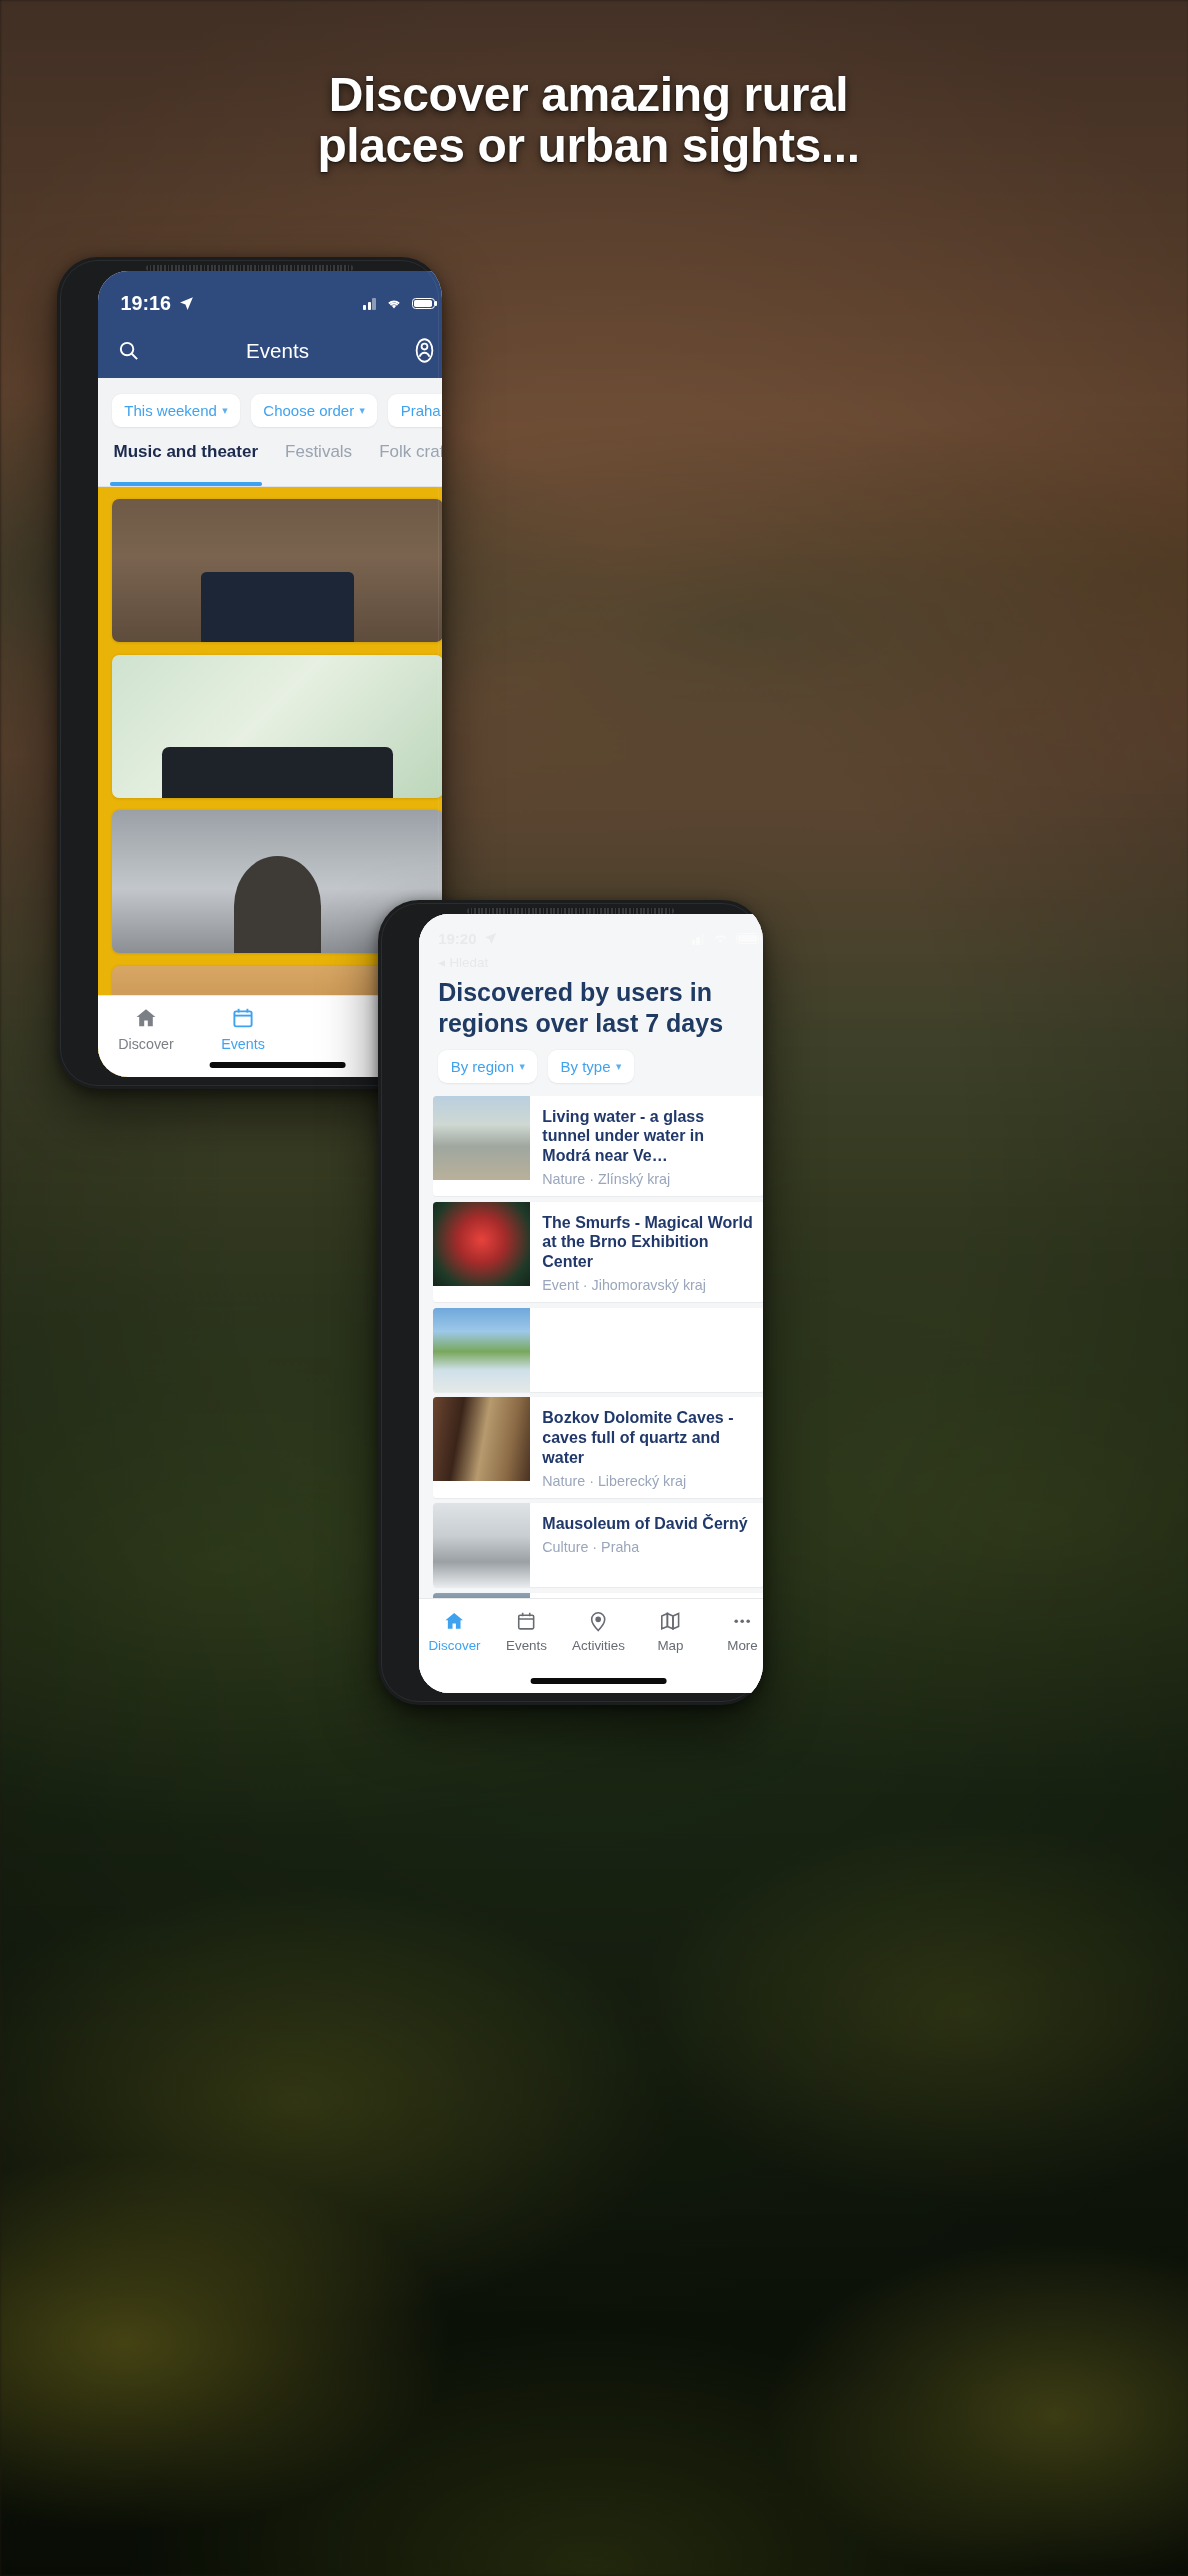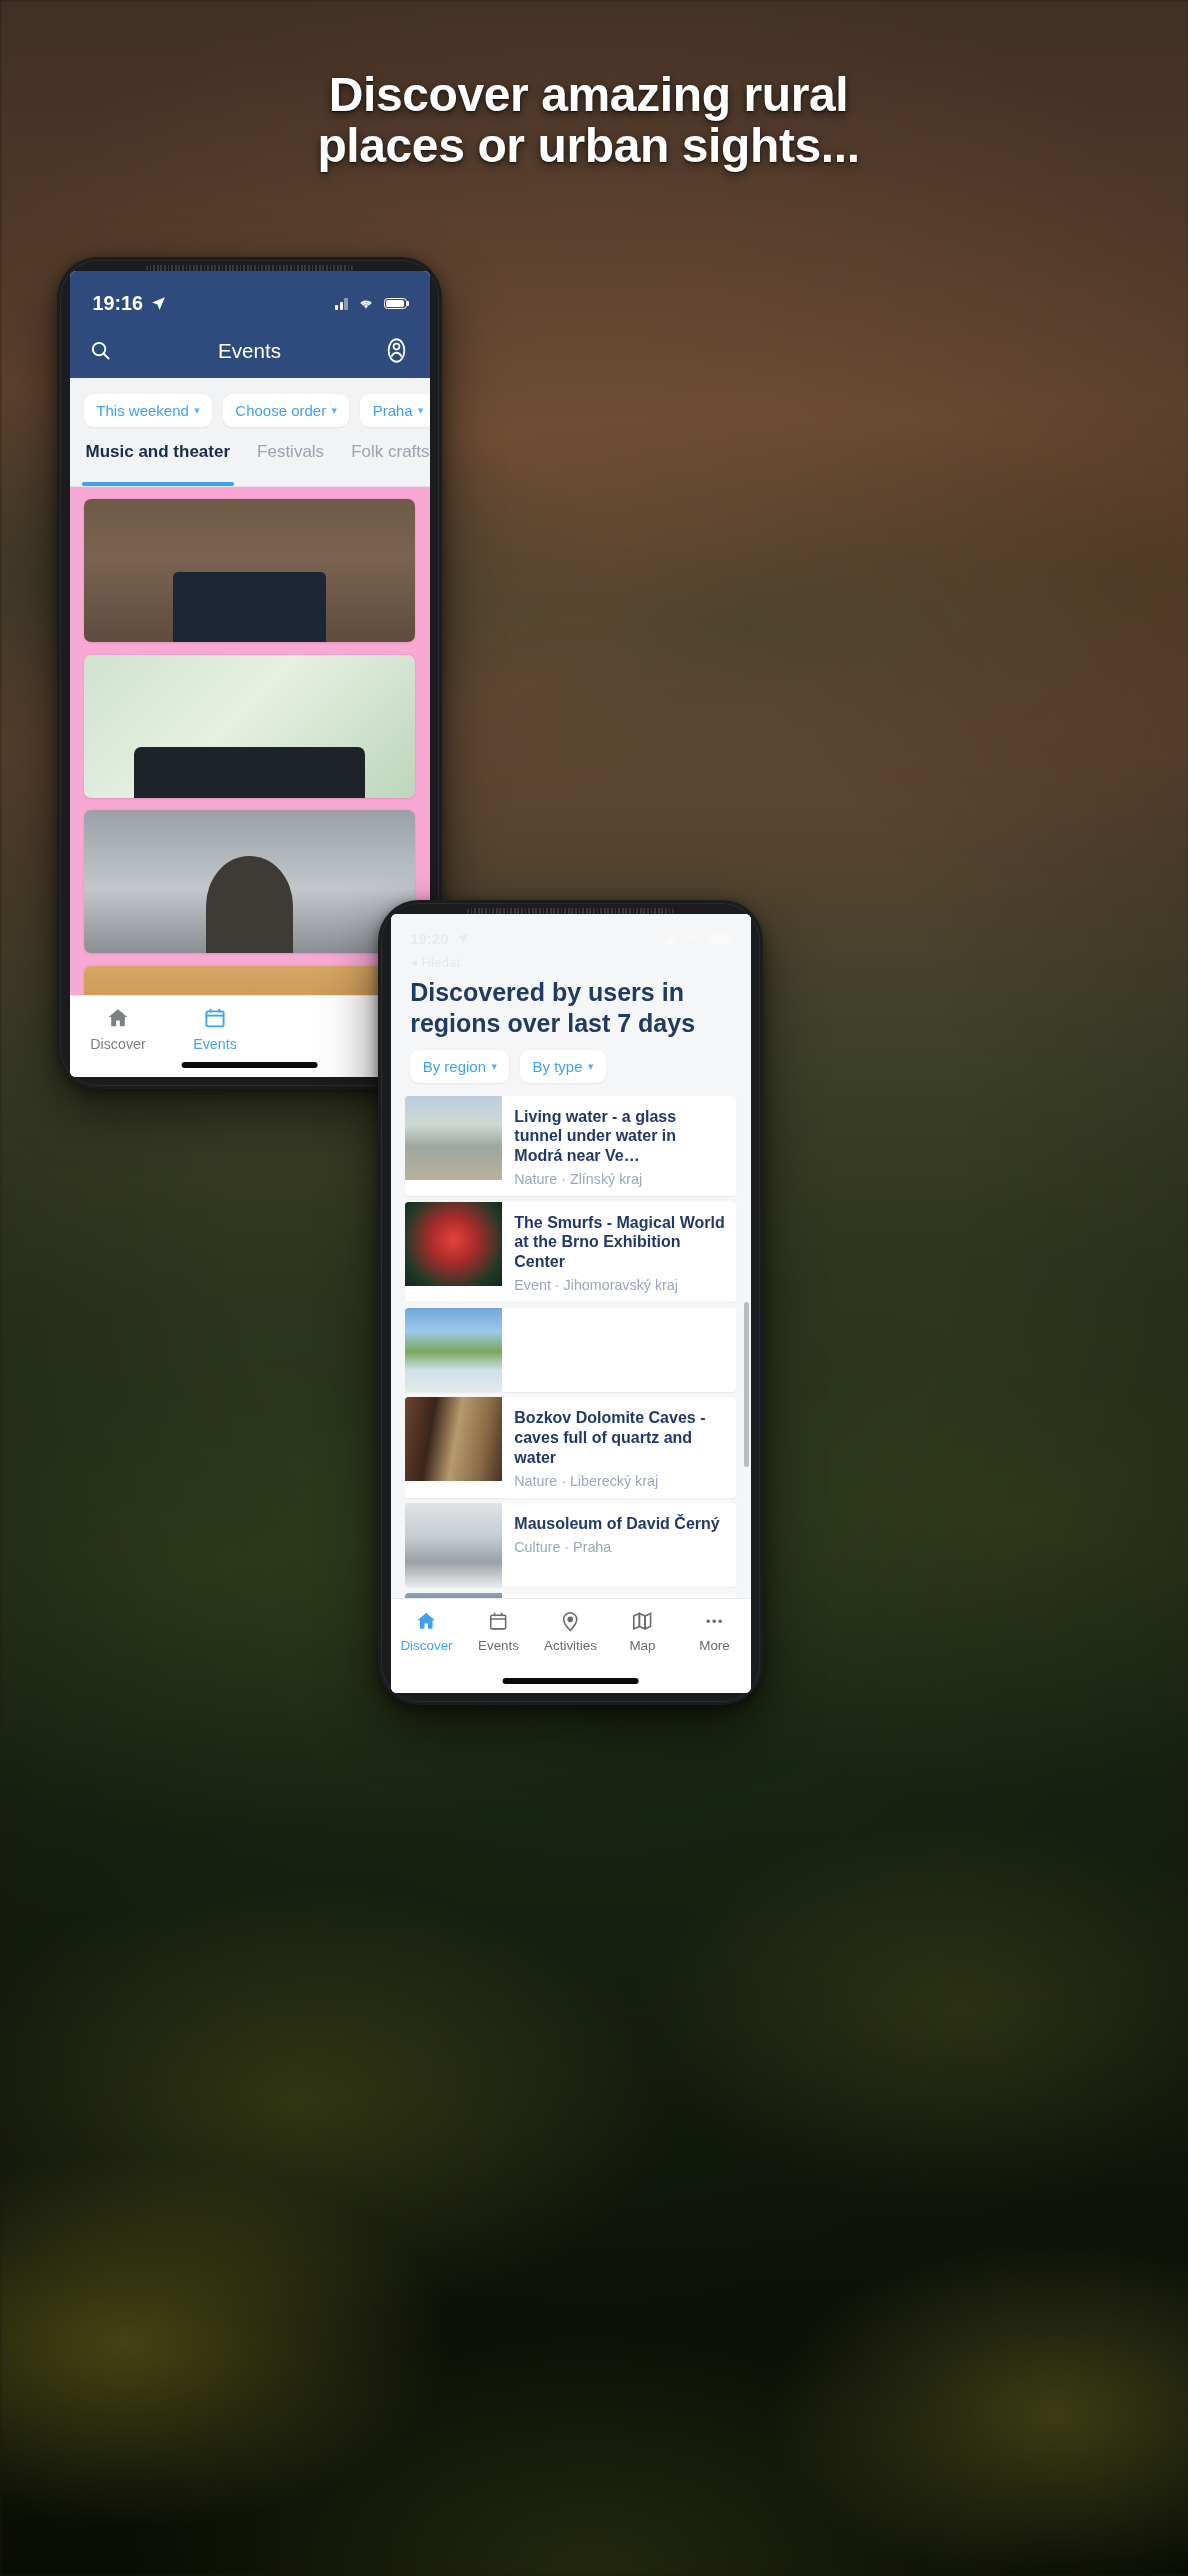--- a/index.html
+++ b/index.html
@@ -93,23 +93,24 @@
     transform: translateX(-50%);
     width: 54%; height: 6.3px;
     border-radius: 3.6px;
     background: repeating-linear-gradient(90deg, #3b3d40 0 1.8px, #18191b 1.8px 3.6px);
     opacity: .9;
     z-index: 30;
   }
   .screen {
     position: relative;
     width: 100%; height: 100%;
-    border-radius: 6px;
+    border-radius: 30px;
     overflow: hidden;
     background: #ffffff;
+    margin-left: 28px;
   }
   .home-ind {
     position: absolute;
     bottom: 9px; left: 50%;
     transform: translateX(-50%);
     width: 38%; height: 5.4px;
     border-radius: 3.6px;
     background: #0b0b0b;
     z-index: 20;
   }
@@ -155,21 +156,21 @@
     position: relative;
   }
   .p1-appbar .title {
     position: absolute; left: 0; right: 0;
     text-align: center;
     font-size: 20.6px; font-weight: 500;
     pointer-events: none;
   }
   .icon-btn { cursor: pointer; display:flex; align-items:center; }
 
-  .p1-body { background: #f9a8d4; height: calc(100% - 107px); position: relative; text-align: right; }
+  .p1-body { background: #eab308; height: calc(100% - 107px); position: relative; text-align: right; }
   .p1-chips {
     display: flex; gap: 10.7px;
     padding: 16px 14.3px 9px 14.3px;
     background: #f2f3f5;
   }
   .chip {
     background: #fff;
     border-radius: 9px;
     padding: 8px 12.5px;
     font-size: 15px;

